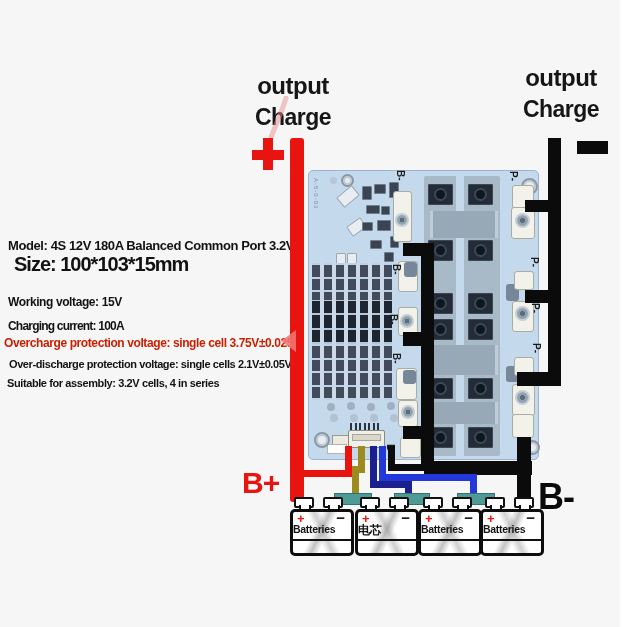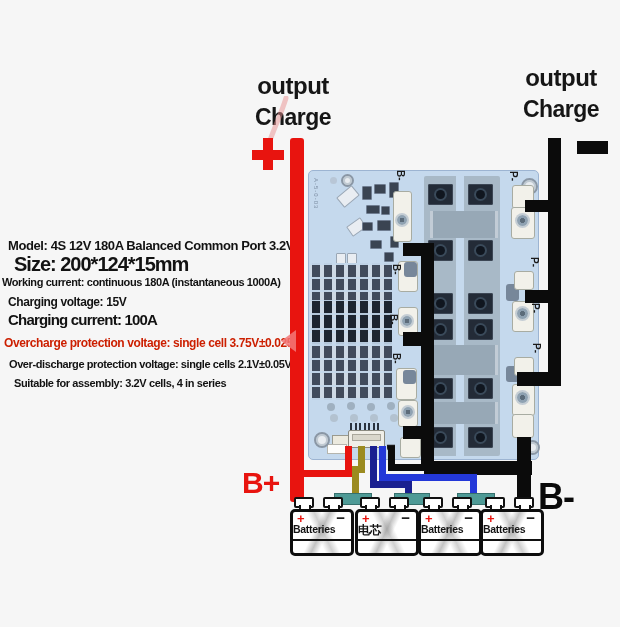--- a/index.html
+++ b/index.html
@@ -101,27 +101,26 @@
     <span class="sr">+</span>
     <div class="abs" style="left:0;top:12px;width:32px;height:10px;background:#e8140f;"></div>
     <div class="abs" style="left:11px;top:0;width:10px;height:32px;background:#e8140f;"></div>
   </div>
 
   <div class="abs" style="left:577px;top:141px;width:31px;height:13px;background:#0b0b0b;">
     <span class="sr">−</span>
   </div>
 
   <div class="spec" style="left:8px;top:238px;font-size:13px;">Model: 4S 12V 180A Balanced Common Port 3.2V</div>
-  <div class="spec" style="left:14px;top:253px;font-size:20px;letter-spacing:-1px;">Size: 200*124*15mm</div>
-  <div class="spec" style="left:2px;top:276px;font-size:11px;">Working current: continuous 180A (instantaneous 1000A)</div>
-  <div class="spec" style="left:8px;top:295px;font-size:12px;">Charging voltage: 15V</div>
-  <div class="spec" style="left:8px;top:311px;font-size:15px;letter-spacing:-0.8px;">Charging current: 100A</div>
+  <div class="spec" style="left:14px;top:253px;font-size:20px;letter-spacing:-1px;">Size: 100*103*15mm</div>
+  <div class="spec" style="left:8px;top:295px;font-size:12px;">Working voltage: 15V</div>
+  <div class="spec" style="left:8px;top:319px;font-size:12px;letter-spacing:-0.8px;">Charging current: 100A</div>
   <div class="spec red" style="left:4px;top:336px;font-size:12px;">Overcharge protection voltage: single cell 3.75V±0.025V</div>
   <div class="spec" style="left:9px;top:358px;font-size:11px;">Over-discharge protection voltage: single cells 2.1V±0.05V</div>
-  <div class="spec" style="left:7px;top:377px;font-size:11px;margin-left:7px;">Suitable for assembly: 3.2V cells, 4 in series</div>
+  <div class="spec" style="left:7px;top:377px;font-size:11px;">Suitable for assembly: 3.2V cells, 4 in series</div>
 
   <div id="pcb"></div>
   <div class="silk">A-5-0-03</div>
 
   <div class="dot" style="left:330px;top:177px;width:7px;height:7px;background:#b8c6d6;"></div>
   <div class="screw" style="left:341px;top:174px;width:9px;height:9px;"></div>
   <div class="smdl" style="left:338px;top:190px;width:18px;height:11px;transform:rotate(-40deg);"></div>
   <div class="smdl" style="left:348px;top:221px;width:15px;height:10px;transform:rotate(-35deg);"></div>
   <div class="smd" style="left:362px;top:186px;width:8px;height:12px;"></div>
   <div class="smd" style="left:374px;top:184px;width:10px;height:8px;"></div>

